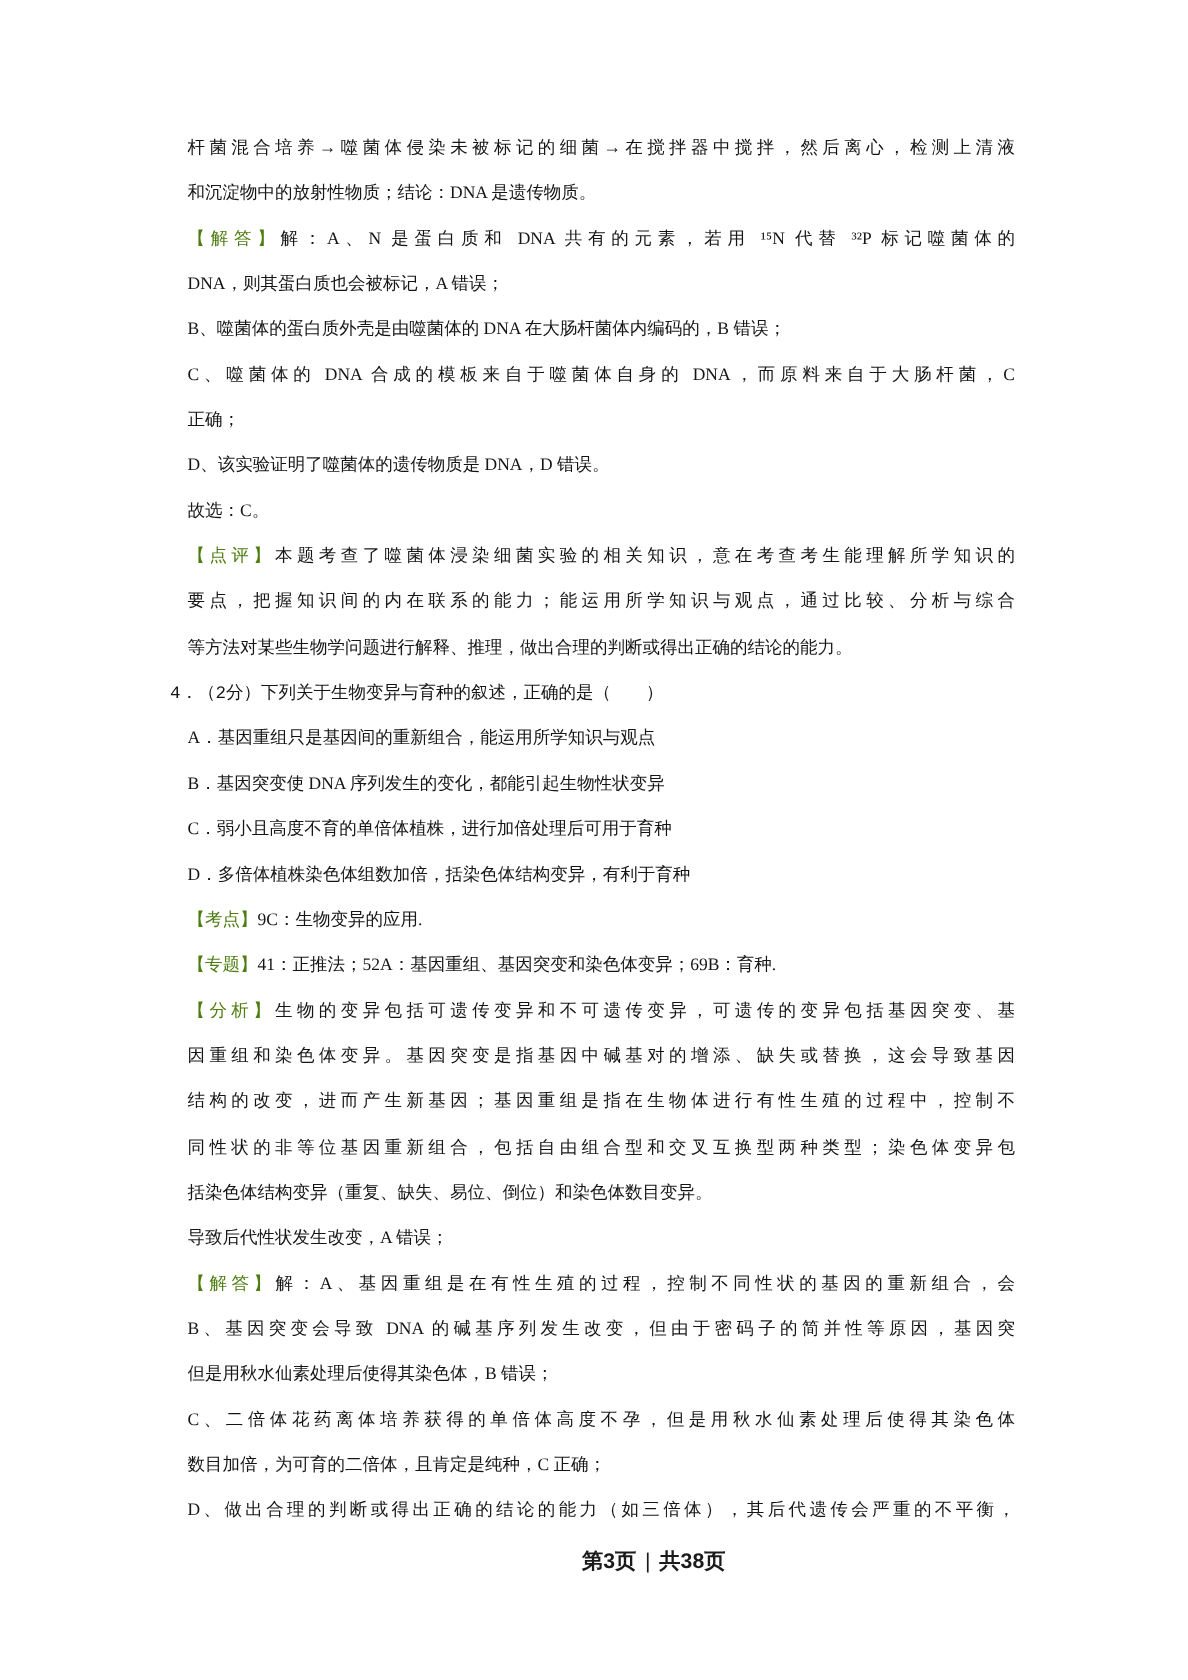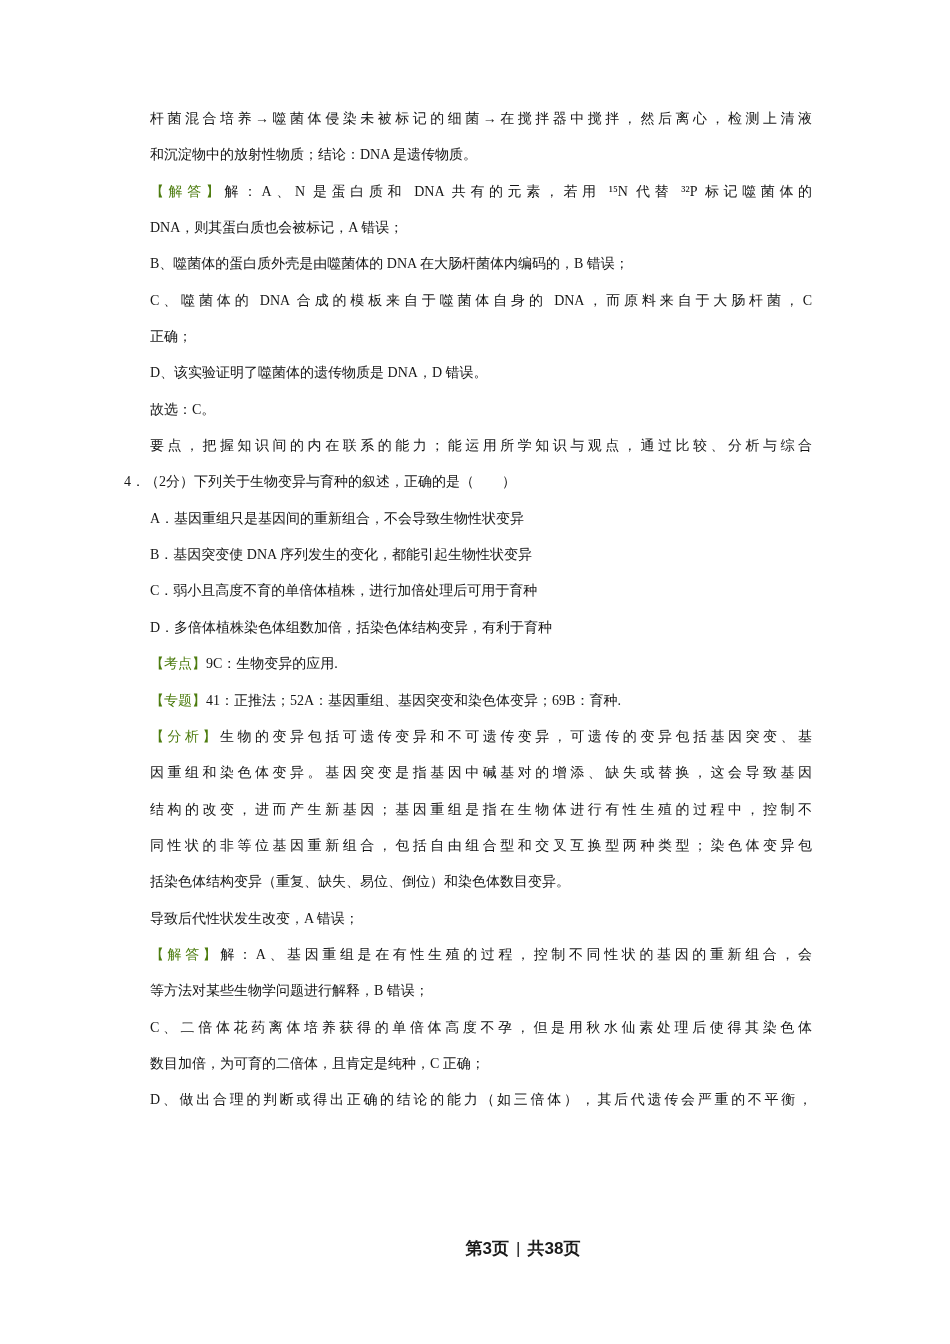--- a/index.html
+++ b/index.html
@@ -19,21 +19,21 @@
     width: 688px;
     font-size: 14px;
   }
   .line {
     line-height: 36.35px;
     height: 36.35px;
     margin-left: 26px;
     white-space: normal;
     overflow: hidden;
   }
-  .line.q { margin-left: 0; }
+  .line.q { margin-left: 12px; font-family: Liberation Mono, monospace; }
   .line.just {
     text-align: justify;
     text-align-last: justify;
   }
   .label { color: #4d7c0f; }
   .footer {
     position: absolute;
     top: 1237px;
     left: 0;
     width: 950px;
@@ -53,36 +53,39 @@
   <div class="content">
       <div class="line just"><span>杆菌混合培养→噬菌体侵染未被标记的细菌→在搅拌器中搅拌，然后离心，检测上清液</span></div>
       <div class="line"><span>和沉淀物中的放射性物质；结论：DNA 是遗传物质。</span></div>
       <div class="line just"><span class="label">【解答】</span><span>解：A、N 是蛋白质和 DNA 共有的元素，若用 ¹⁵N 代替 ³²P 标记噬菌体的</span></div>
       <div class="line"><span>DNA，则其蛋白质也会被标记，A 错误；</span></div>
       <div class="line"><span>B、噬菌体的蛋白质外壳是由噬菌体的 DNA 在大肠杆菌体内编码的，B 错误；</span></div>
       <div class="line just"><span>C、噬菌体的 DNA 合成的模板来自于噬菌体自身的 DNA，而原料来自于大肠杆菌，C</span></div>
       <div class="line"><span>正确；</span></div>
       <div class="line"><span>D、该实验证明了噬菌体的遗传物质是 DNA，D 错误。</span></div>
       <div class="line"><span>故选：C。</span></div>
+      <div class="line just"><span class="label">【点评】</span><span>本题考查了噬菌体浸染细菌实验的相关知识，意在考查考生能理解所学知识的</span></div>
       <div class="line just"><span>要点，把握知识间的内在联系的能力；能运用所学知识与观点，通过比较、分析与综合</span></div>
+      <div class="line"><span>等方法对某些生物学问题进行解释、推理，做出合理的判断或得出正确的结论的能力。</span></div>
       <div class="line q"><span>4．（2分）下列关于生物变异与育种的叙述，正确的是（　　）</span></div>
-      <div class="line"><span>A．基因重组只是基因间的重新组合，不会导致生物性状变异</span></div>
+      <div class="line"><span>A．基因重组只是基因间的重新组合，能运用所学知识与观点</span></div>
       <div class="line"><span>B．基因突变使 DNA 序列发生的变化，都能引起生物性状变异</span></div>
       <div class="line"><span>C．弱小且高度不育的单倍体植株，进行加倍处理后可用于育种</span></div>
       <div class="line"><span>D．多倍体植株染色体组数加倍，括染色体结构变异，有利于育种</span></div>
       <div class="line"><span class="label">【考点】</span><span>9C：生物变异的应用.</span></div>
       <div class="line"><span class="label">【专题】</span><span>41：正推法；52A：基因重组、基因突变和染色体变异；69B：育种.</span></div>
       <div class="line just"><span class="label">【分析】</span><span>生物的变异包括可遗传变异和不可遗传变异，可遗传的变异包括基因突变、基</span></div>
       <div class="line just"><span>因重组和染色体变异。基因突变是指基因中碱基对的增添、缺失或替换，这会导致基因</span></div>
       <div class="line just"><span>结构的改变，进而产生新基因；基因重组是指在生物体进行有性生殖的过程中，控制不</span></div>
       <div class="line just"><span>同性状的非等位基因重新组合，包括自由组合型和交叉互换型两种类型；染色体变异包</span></div>
       <div class="line"><span>括染色体结构变异（重复、缺失、易位、倒位）和染色体数目变异。</span></div>
       <div class="line"><span>导致后代性状发生改变，A 错误；</span></div>
       <div class="line just"><span class="label">【解答】</span><span>解：A、基因重组是在有性生殖的过程，控制不同性状的基因的重新组合，会</span></div>
-      <div class="line"><span>等方法对某些生物学问题进行解释，B 错误；</span></div>
+      <div class="line just"><span>B、基因突变会导致 DNA 的碱基序列发生改变，但由于密码子的简并性等原因，基因突</span></div>
+      <div class="line"><span>但是用秋水仙素处理后使得其染色体，B 错误；</span></div>
       <div class="line just"><span>C、二倍体花药离体培养获得的单倍体高度不孕，但是用秋水仙素处理后使得其染色体</span></div>
       <div class="line"><span>数目加倍，为可育的二倍体，且肯定是纯种，C 正确；</span></div>
       <div class="line just"><span>D、做出合理的判断或得出正确的结论的能力（如三倍体），其后代遗传会严重的不平衡，</span></div>
     </div>
   <div class="footer">
     <span>第3页</span><span class="sep">|</span><span>共38页</span>
   </div>
 </div>
 
 </body></html>

